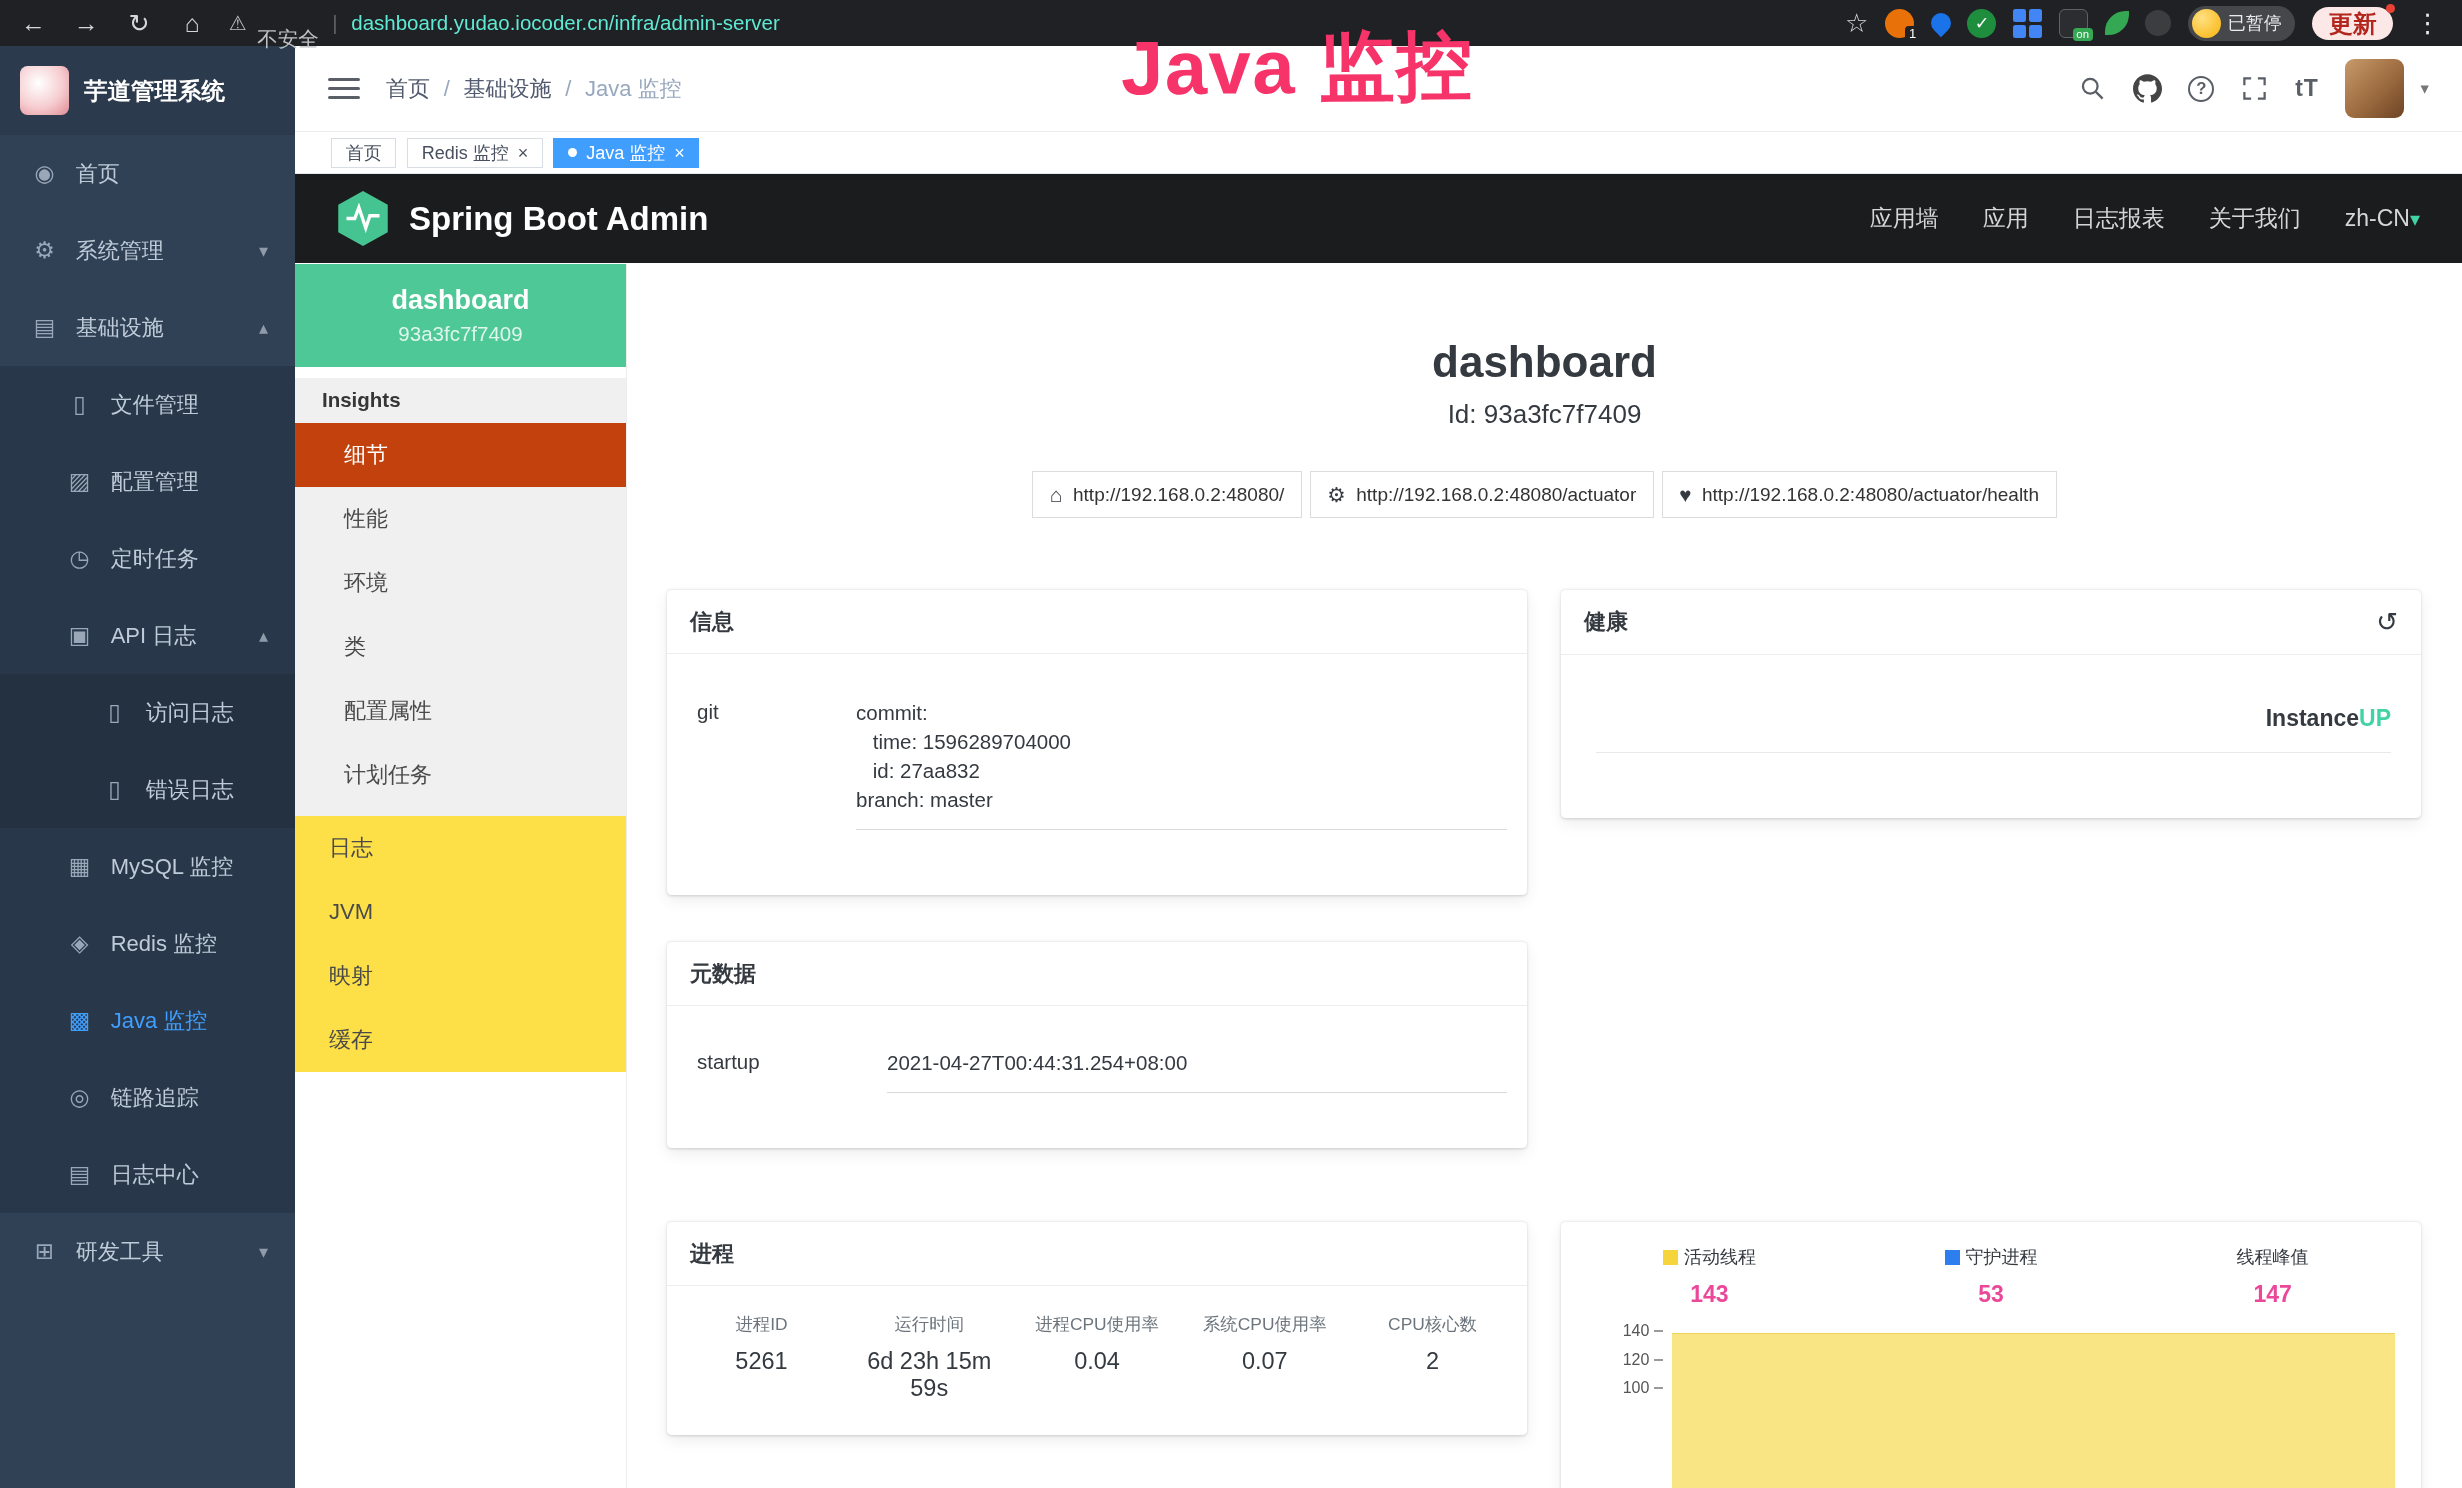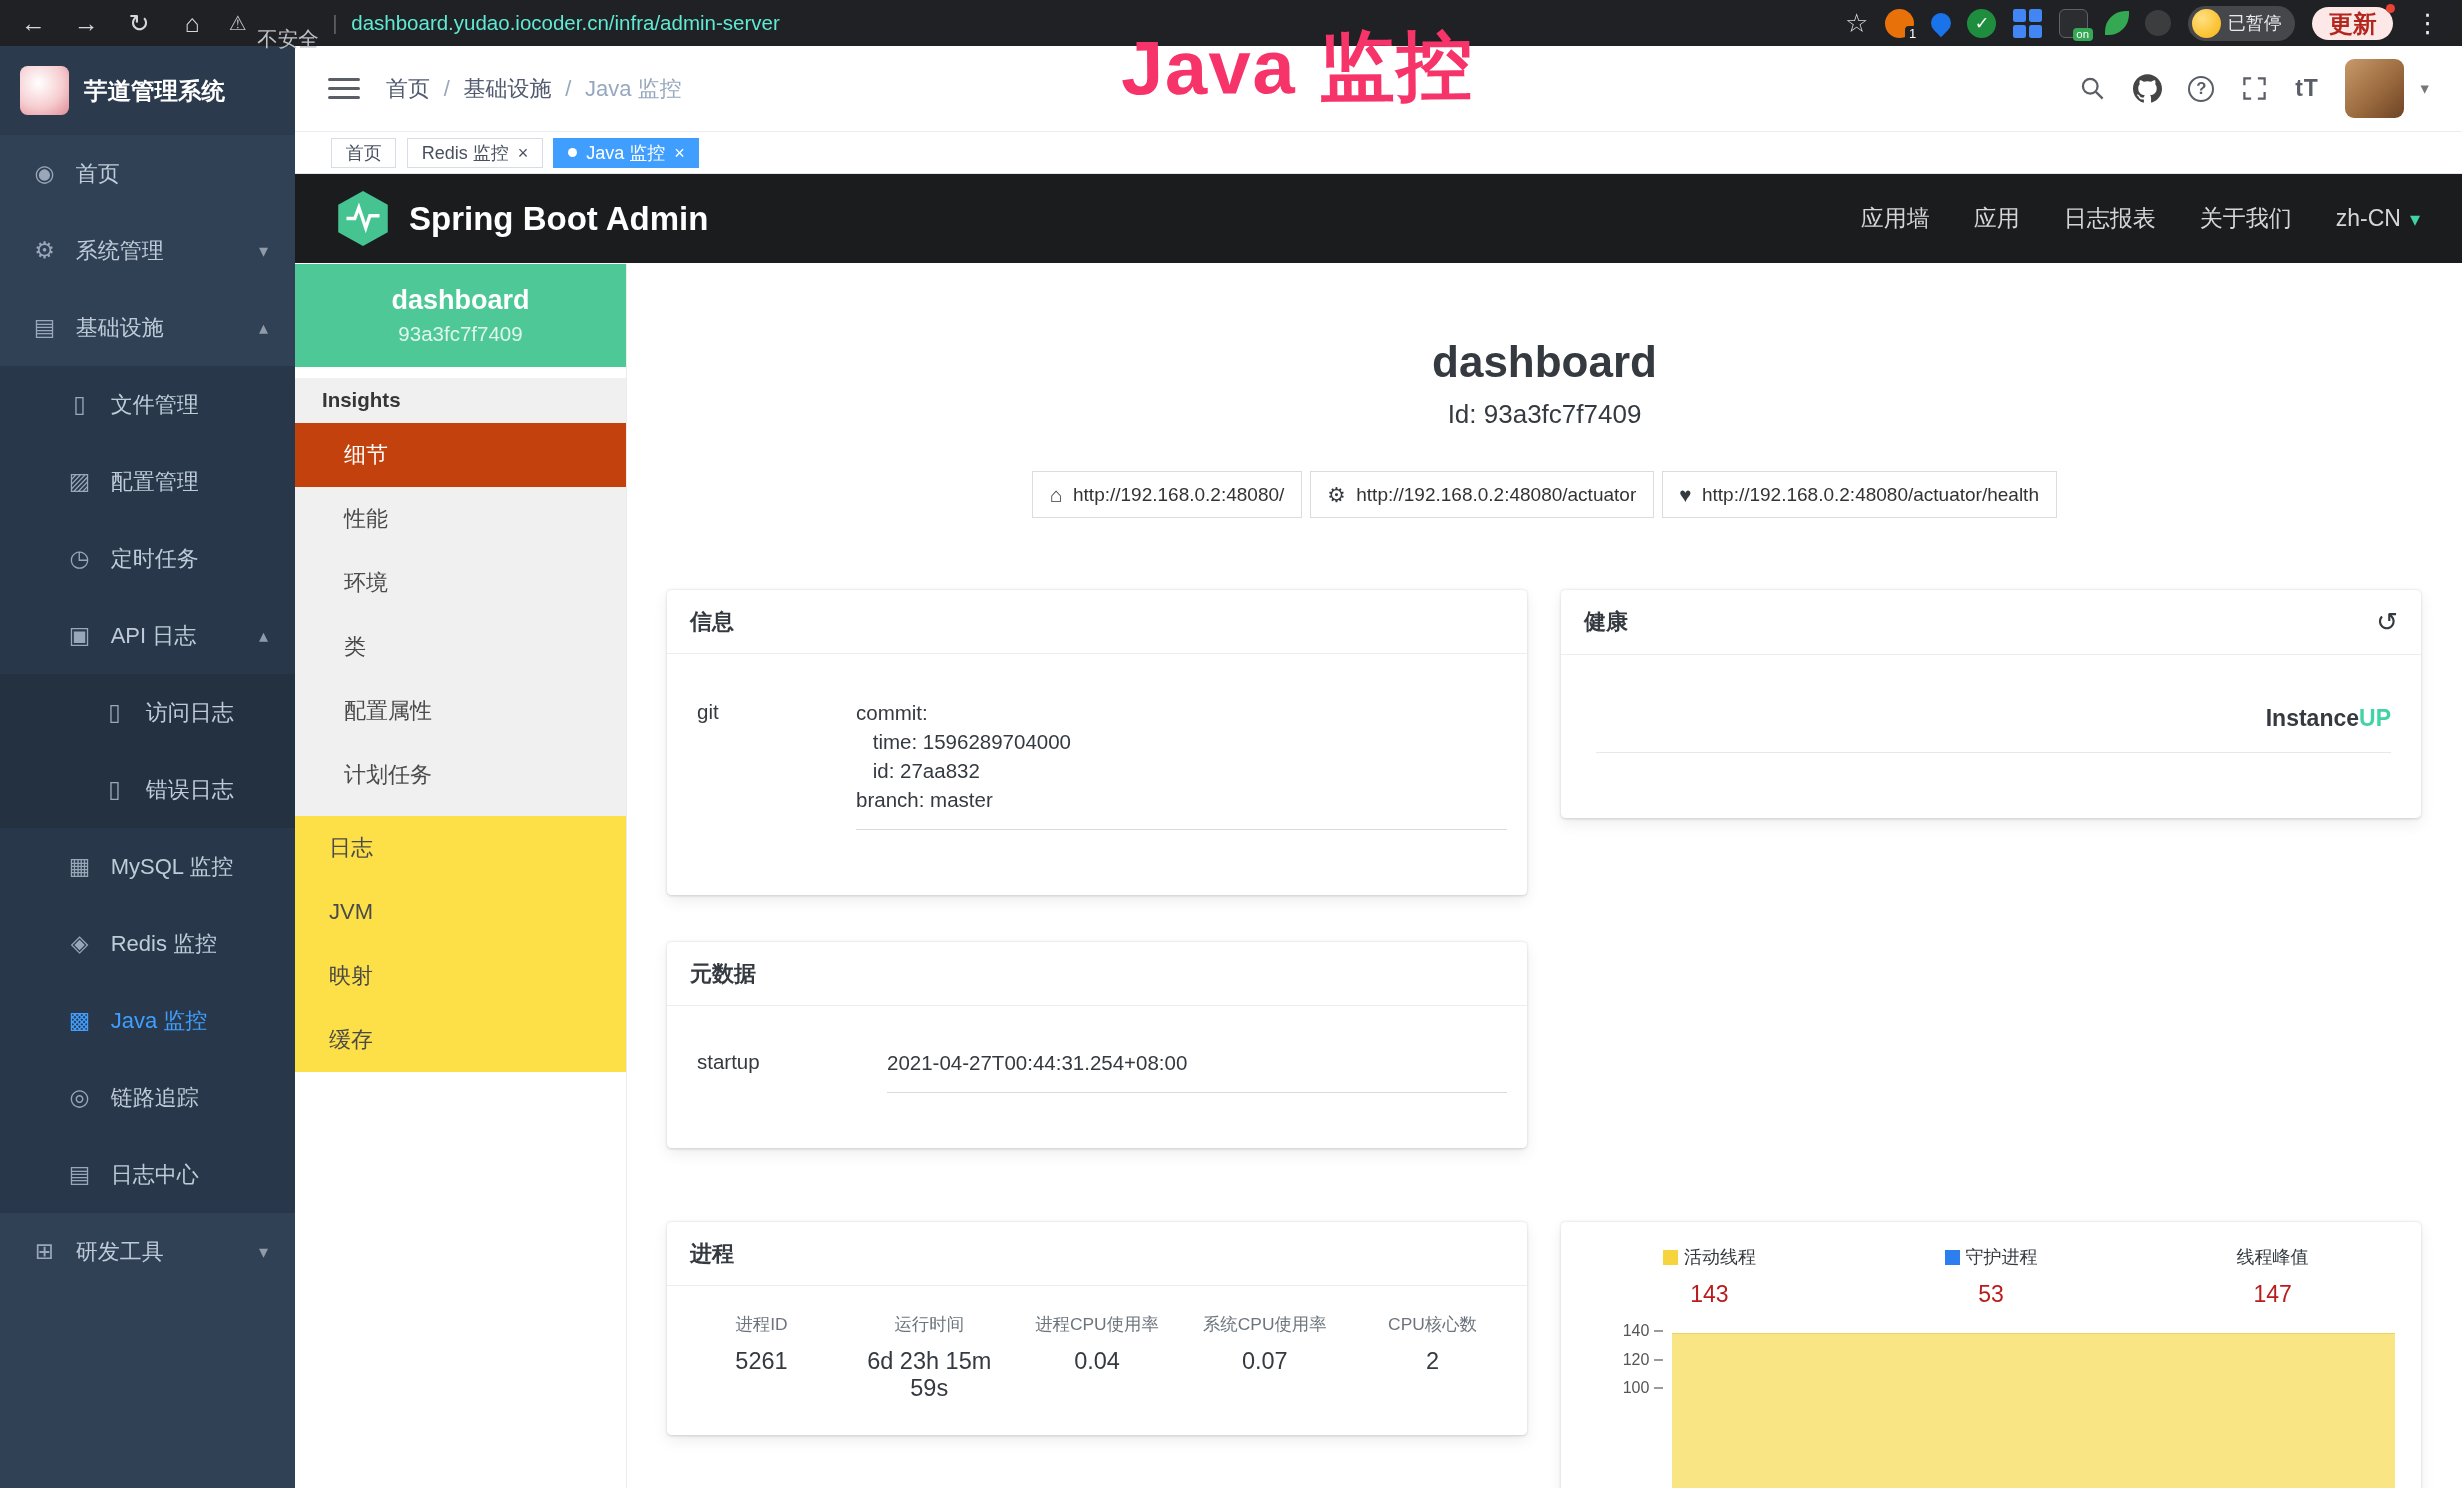--- a/index.html
+++ b/index.html
@@ -80,21 +80,21 @@
   .tag .dot { width:9px; height:9px; border-radius:50%; background:#fff; }
   .tag.active { background:#409eff; border-color:#409eff; color:#fff; }
 
   
   .sba-header { position:absolute; top:174px; left:295px; right:0; height:89px; background:#1b1c1e;
     display:flex; align-items:center; padding:0 42px; z-index:3; }
   .sba-brand { display:flex; align-items:center; gap:20px; color:#fff; font-size:33px; font-weight:bold; }
   .sba-logo { width:52px; height:55px; }
   .sba-nav { margin-left:auto; display:flex; align-items:center; gap:44px; font-size:23px; color:#d6d6d6; }
   .sba-nav .nav-item { cursor:pointer; white-space:nowrap; }
-  .locale { display:flex; align-items:center; gap:9px; cursor:pointer; }
+  .locale { display:flex; align-items:center; cursor:pointer; }
   .locale .chev { color:#42d3a5; font-size:20px; }
 
   
   .sba-sidebar { position:absolute; top:264px; left:295px; width:332px; bottom:0; background:#fff;
     border-right:0.8px solid #ececec; z-index:2; }
   .instance-head { height:103px; background:#4fc897; color:#fff; display:flex; flex-direction:column;
     align-items:center; justify-content:center; gap:6px; cursor:pointer; }
   .instance-name { font-size:27px; font-weight:bold; }
   .instance-id { font-size:20.5px; color:#dff6ec; }
   .sba-section { background:#f0f0f0; margin-top:10.6px; padding-bottom:9px; }
@@ -141,21 +141,21 @@
   .stat { flex:1; text-align:center; }
   .stat-label { font-size:17.4px; color:#6c757d; }
   .stat-value { font-size:23.5px; color:#343a40; margin-top:12px; }
 
   .legend-row { display:flex; padding:23px 7.6px 0; }
   .legend-col { flex:1; text-align:center; }
   .legend-head { display:inline-flex; align-items:center; gap:6px; font-size:18px; color:#343a40; }
   .sq { width:15px; height:15px; display:inline-block; }
   .sq-yellow { background:#f6d43c; }
   .sq-blue { background:#2d7ff0; }
-  .legend-value { font-size:23px; color:#b91c1c; margin-top:12px; }
+  .legend-value { font-size:23px; color:#ec4899; margin-top:12px;font-weight:bold; }
 
   .chart { position:relative; margin:20px 18px 0 23px; height:99px; }
   .ytick { position:absolute; left:0; width:79px; display:flex; justify-content:flex-end; align-items:center;
     font-size:16px; color:#555; }
   .ytick::after { content:""; display:inline-block; width:9px; height:1.5px; background:#9a9a9a; margin-left:4.6px; }
   .t0 { top:-6px; } .t1 { top:23px; } .t2 { top:51px; }
   .plot { position:absolute; left:88px; right:7.6px; top:-3px; height:303px; }
   .area { position:absolute; left:0; right:0; top:7.6px; height:296px; background:#f9e584; border-top:1.5px solid #efd35f; }
 
   

